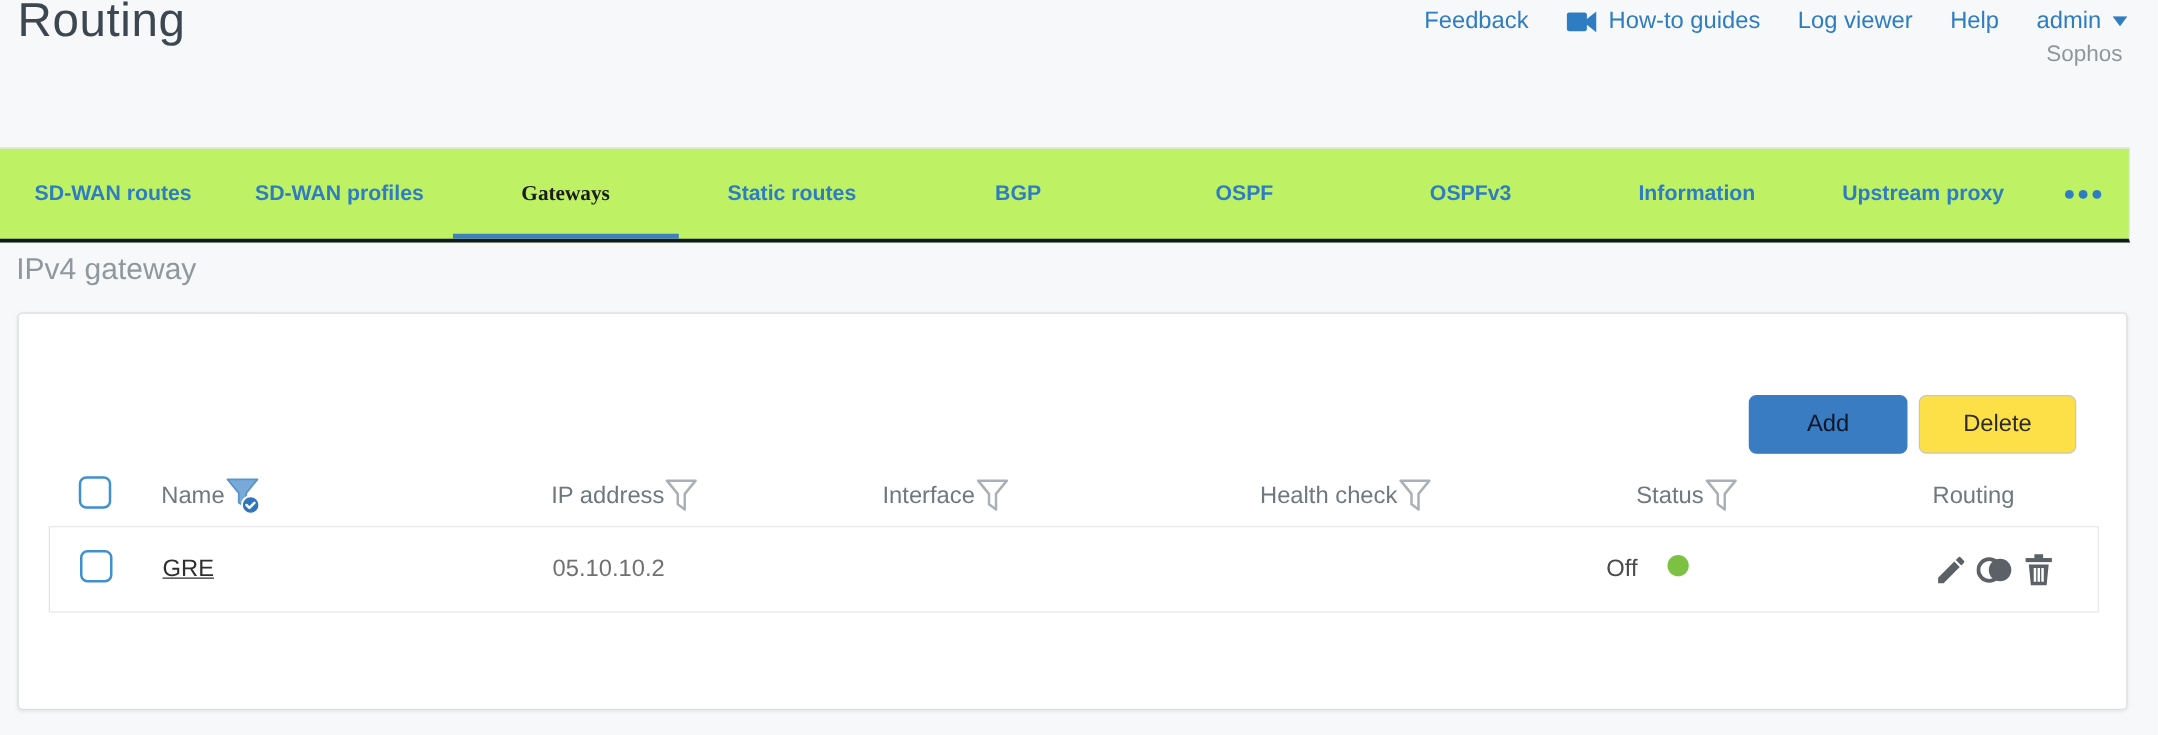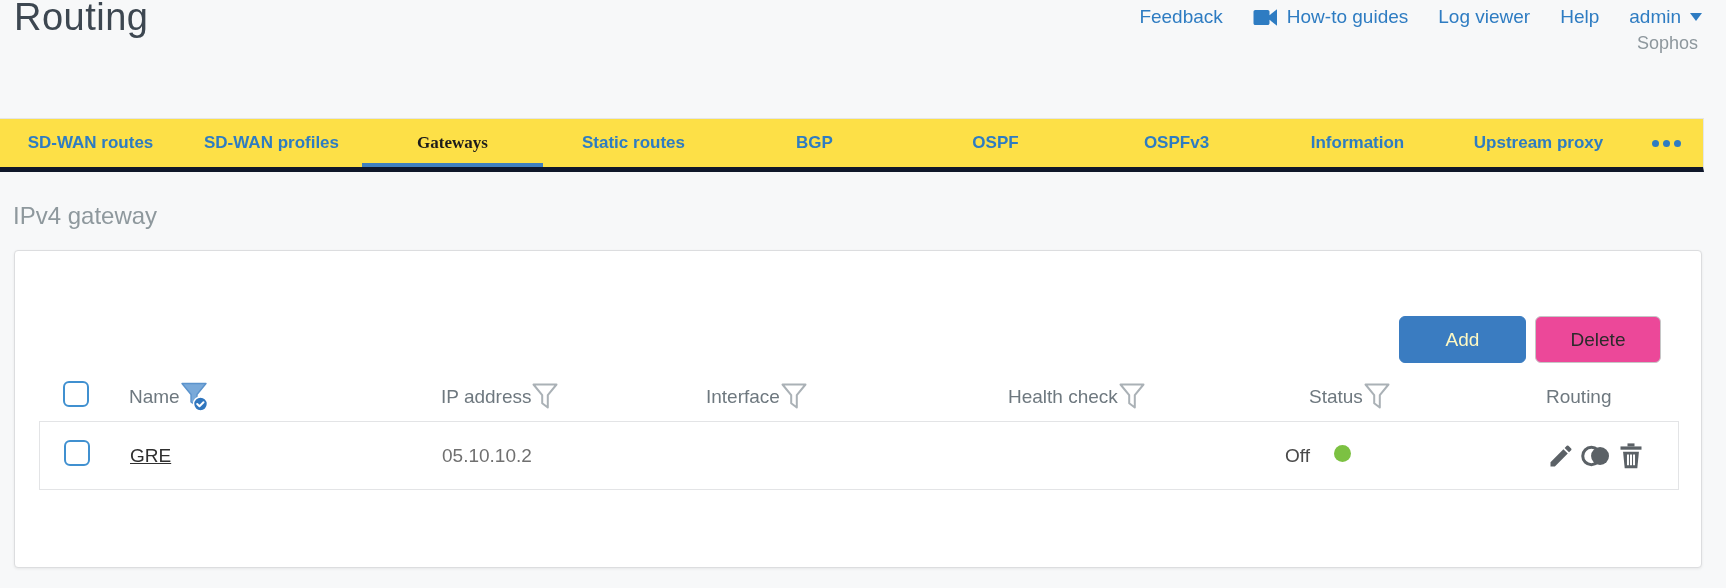--- a/index.html
+++ b/index.html
@@ -23,24 +23,24 @@
   }
   .top-links a { color:#2e7cc2; text-decoration:none; cursor:pointer; display:flex; align-items:center; gap:9px; }
   .icn { display:inline-flex; align-items:center; }
   .brand {
     position:absolute; top:33px; right:28px;
     font-size:18px; color:#8d979d;text-align:right;
   }
   
   .tab-bar {
     position:absolute; left:0; top:118px;
-    width:1704px; height:54px;
-    background:#fde047;
+    width:1704px; height:76px;
+    background:#bef264;
     border-top:1px solid #e4e5e7;
-    border-bottom:5px solid #0f172a;
+    border-bottom:3px solid #0f172a;
     border-right:1px solid #e4e5e7;
     display:flex; align-items:stretch;
   }
   .tab {
     width:181px; display:flex; align-items:center; justify-content:center;
     font-size:17px; font-weight:bold; color:#2e7cc2; cursor:pointer;
   }
   .tab.active { color:#1c1c1c; box-shadow:inset 0 -4px 0 #4080bf;font-family:Liberation Serif, serif; }
   .tab-overflow { flex:1; display:flex; align-items:center; justify-content:center; cursor:pointer; }
   .dots { display:flex; gap:4px; }
@@ -56,22 +56,22 @@
     width:1688px; height:318px;
     background:#ffffff;
     border:1px solid #dcdddf; border-radius:4px;
     box-shadow:0 1px 3px rgba(0,0,0,0.07);
   }
   .toolbar { position:absolute; top:65px; right:40px; display:flex; gap:9px; }
   .btn {
     height:47px; border-radius:6px; font-size:19px;
     font-family:"Liberation Sans", sans-serif; cursor:pointer;
   }
-  .btn-primary { width:127px; background:#3a7cc1; border:1px solid #3a7cc1; color:#fef9c3;margin-left:23px; }
-  .btn-secondary { width:126px; background:#ec4899; border:1px solid #c6c6c6; color:#2b2b2b; }
+  .btn-primary { width:127px; background:#3a7cc1; border:1px solid #3a7cc1; color:#0f172a;margin-left:23px; }
+  .btn-secondary { width:126px; background:#fde047; border:1px solid #c6c6c6; color:#2b2b2b; }
   
   .table-wrap { position:absolute; left:24px; top:121px; width:1640px; }
   .grid-row { display:grid; grid-template-columns:90px 312px 265px 302px 301px 237px 133px; align-items:center; }
   .thead { height:49px; font-size:19px; color:#6e787f; }
   .hcell { display:flex; align-items:center; }
   .rows-box { border:1px solid #e3e4e6; background:#b91c1c; }
   .row { height:67px; font-size:19px; color:#707070; background:#fff; }
   .checkbox {
     width:26px; height:26px; margin-left:24px;
     border:2.5px solid #4090d0; border-radius:6px; background:#fff; cursor:pointer;

